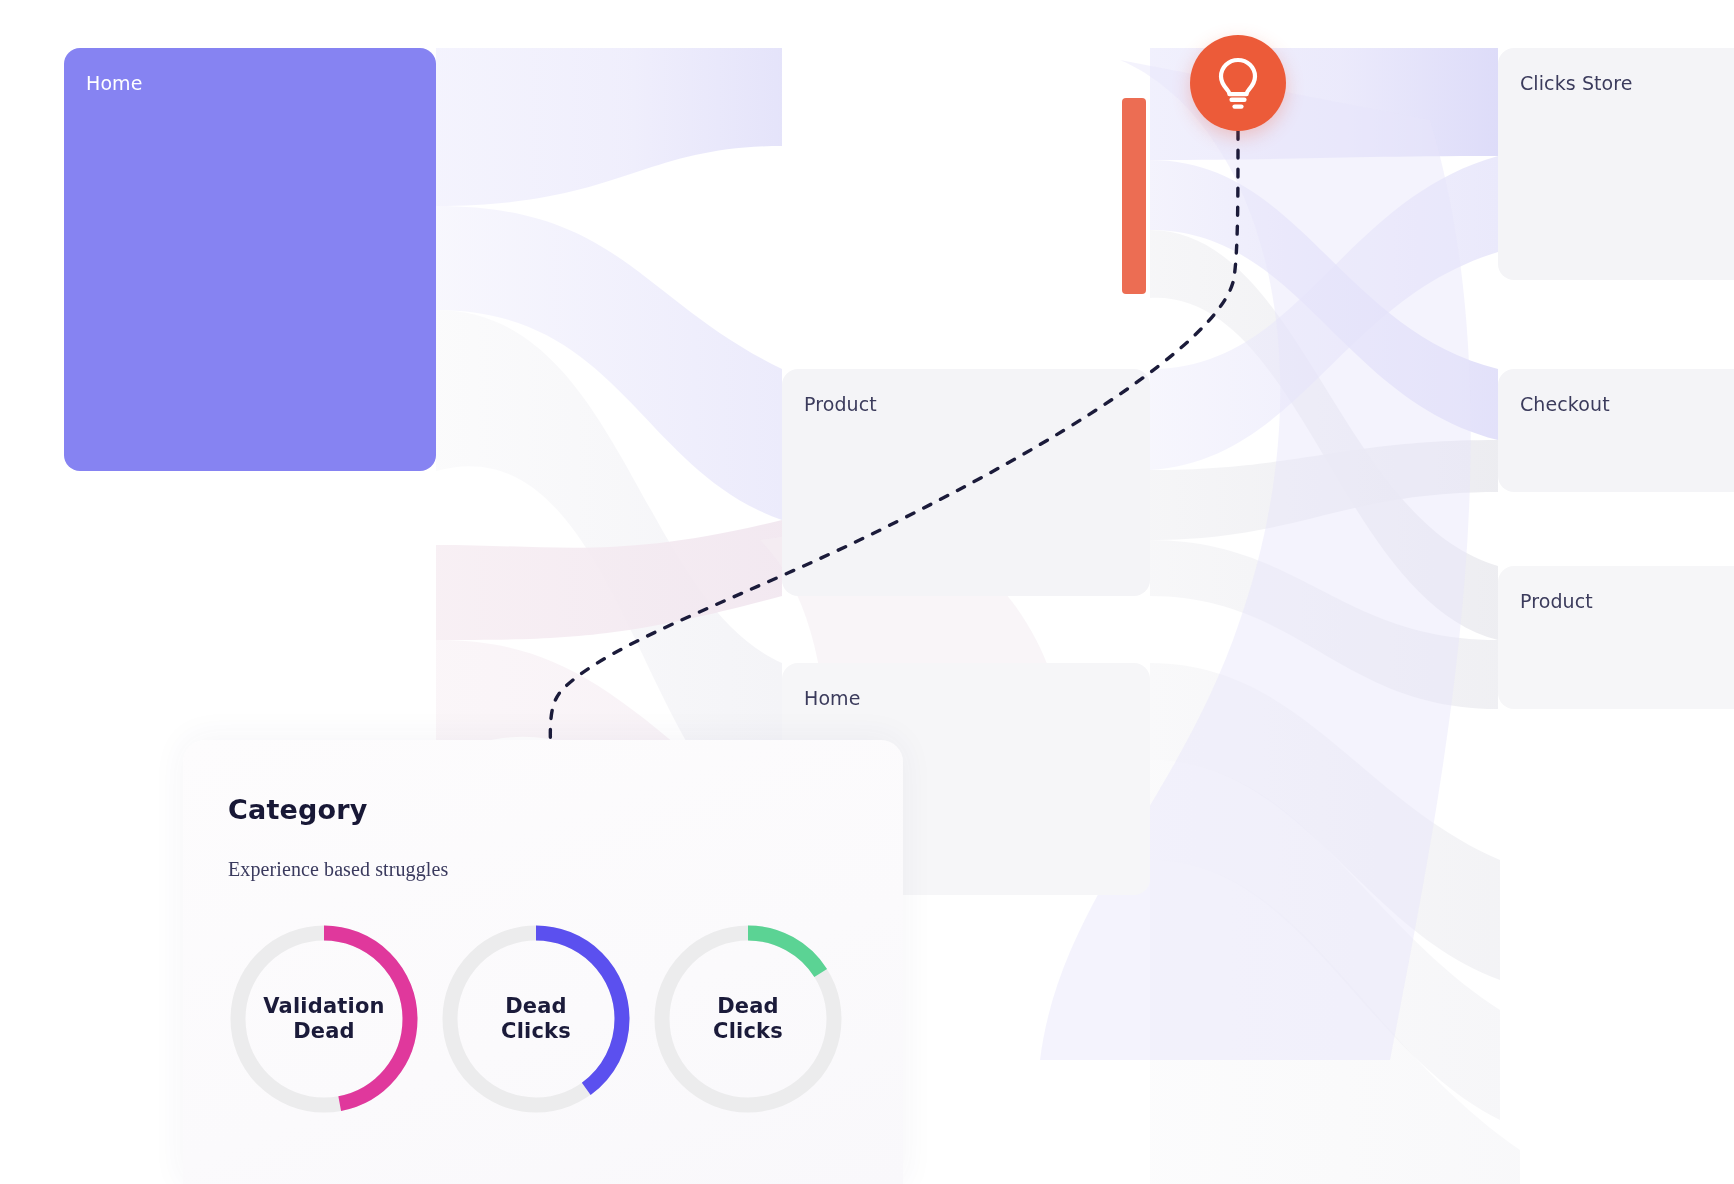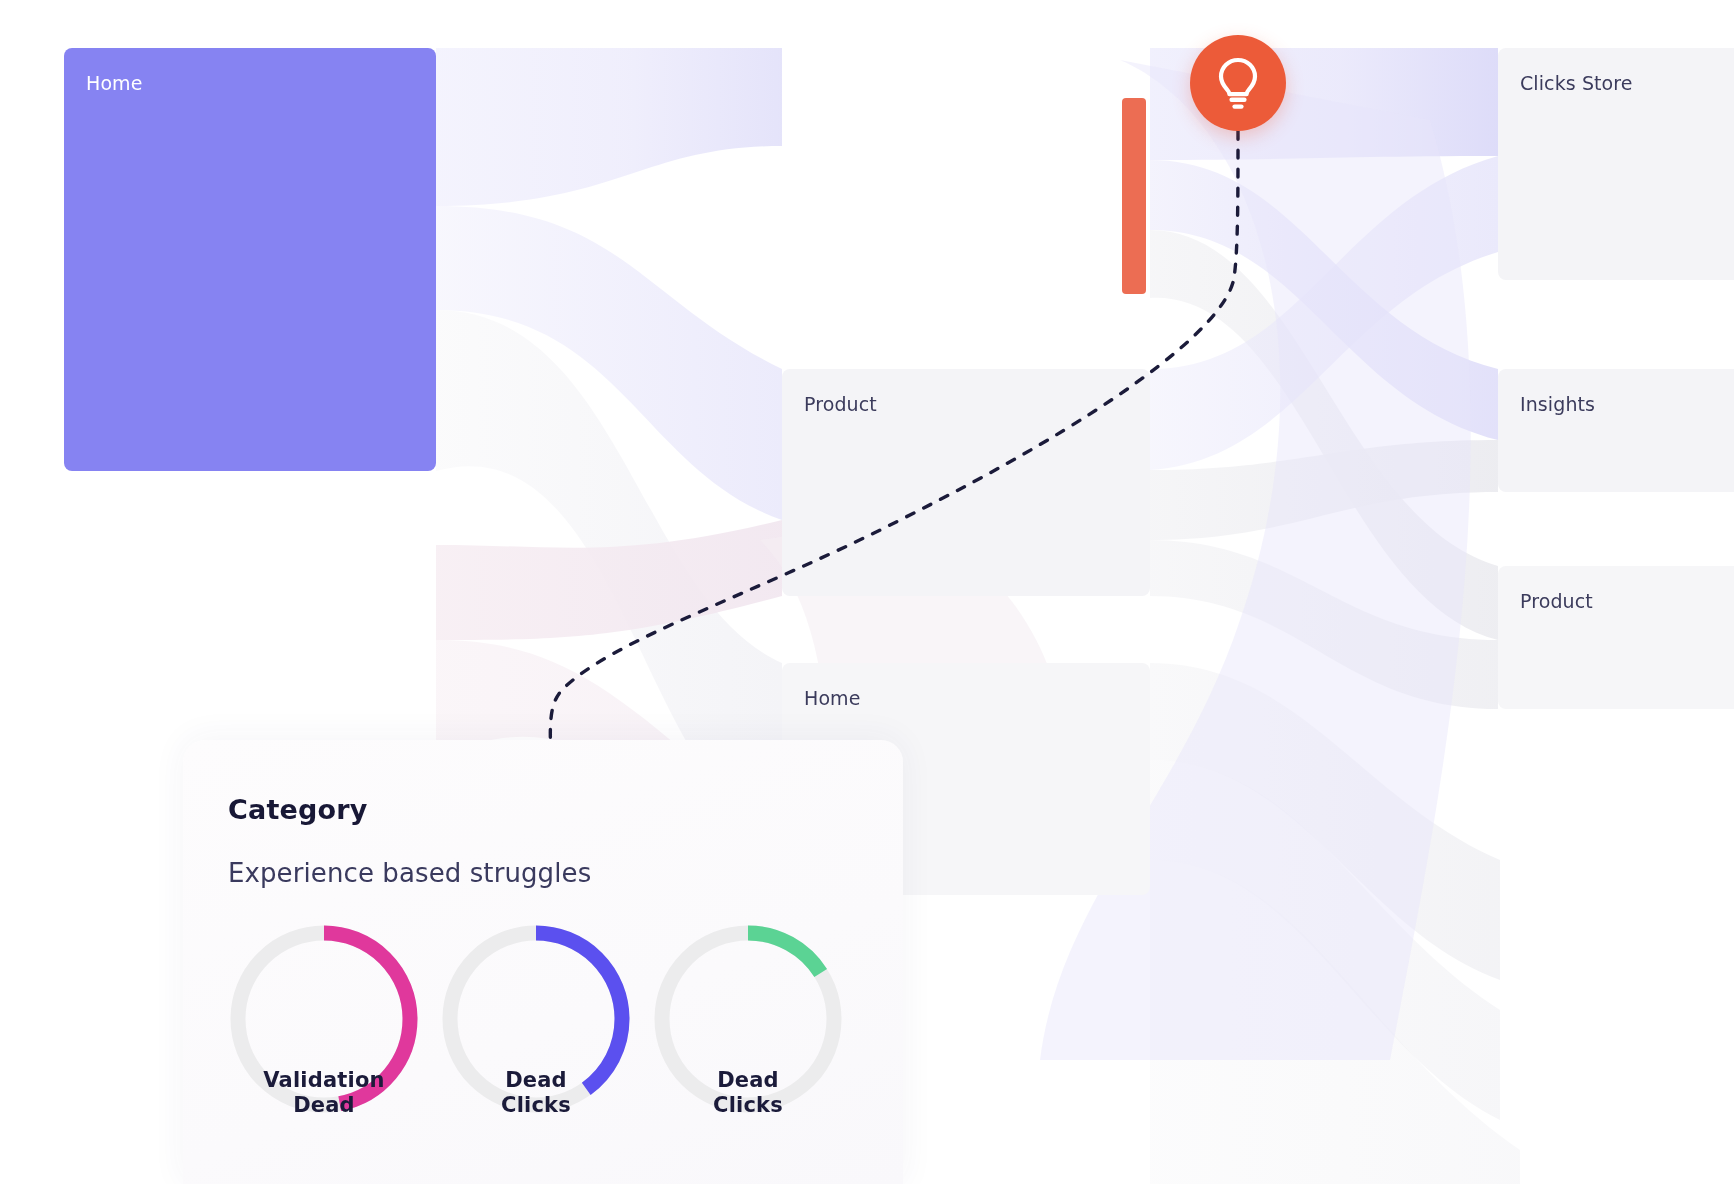--- a/index.html
+++ b/index.html
@@ -11,21 +11,21 @@
     position:relative;
   }
   #stage{position:absolute;inset:0;width:1734px;height:1184px;overflow:hidden;background:#ffffff;}
 
   
   #flows{position:absolute;left:0;top:0;width:1734px;height:1184px;}
 
   
   .node{
     position:absolute;
-    border-radius:8px;
+    border-radius:16px;
     background:#f2f2f5;
     box-sizing:border-box;
   }
   .node .node-label{
     position:absolute;
     left:22px;top:24px;
     font-size:19px;
     color:#3b3b5c;
     letter-spacing:.1px;
     white-space:nowrap;
@@ -68,32 +68,33 @@
     box-shadow:0 -2px 34px rgba(60,50,110,.055);
     z-index:45;
   }
   #insights-title{
     position:absolute;left:45px;top:54px;
     font-size:27px;font-weight:bold;color:#181836;
     letter-spacing:.2px;
   }
   #insights-sub{
     position:absolute;left:45px;top:118px;
-    font-size:26px;color:#3a3a5e;
+    font-size:20px;color:#3a3a5e;
     letter-spacing:.1px;
+    font-family:Liberation Serif, serif;
   }
   #donut-row{
     position:absolute;left:42px;top:180px;
     display:flex;gap:14px;
   }
   .donut{position:relative;width:198px;height:198px;}
   .donut svg{position:absolute;left:0;top:0;}
   .donut .donut-label{
     position:absolute;left:0;top:0;width:198px;height:198px;
-    display:flex;flex-direction:column;align-items:center;justify-content:flex-end;
+    display:flex;flex-direction:column;align-items:center;justify-content:center;
     font-size:21px;font-weight:bold;color:#1b1b3a;
     line-height:1.18;text-align:center;
     letter-spacing:.2px;
   }
 </style>
 </head>
 <body>
 
 <div id="stage">
 
@@ -164,21 +165,21 @@
 
   <div class="node faint" style="left:782px;top:663px;width:368px;height:232px;">
     <span class="node-label">Home</span>
   </div>
 
   <div class="node ghost" style="left:1498px;top:48px;width:260px;height:232px;">
     <span class="node-label">Clicks Store</span>
   </div>
 
   <div class="node ghost" style="left:1498px;top:369px;width:260px;height:123px;">
-    <span class="node-label">Insights</span>
+    <span class="node-label">Checkout</span>
   </div>
 
   <div class="node faint" style="left:1498px;top:566px;width:260px;height:143px;">
     <span class="node-label">Product</span>
   </div>
 
   <div id="coral-bar" style="left:1122px;top:98px;width:24px;height:196px;"></div>
 
   <div id="bulb" style="left:1190px;top:35px;">
     <svg width="48" height="54" viewBox="0 0 48 54">

